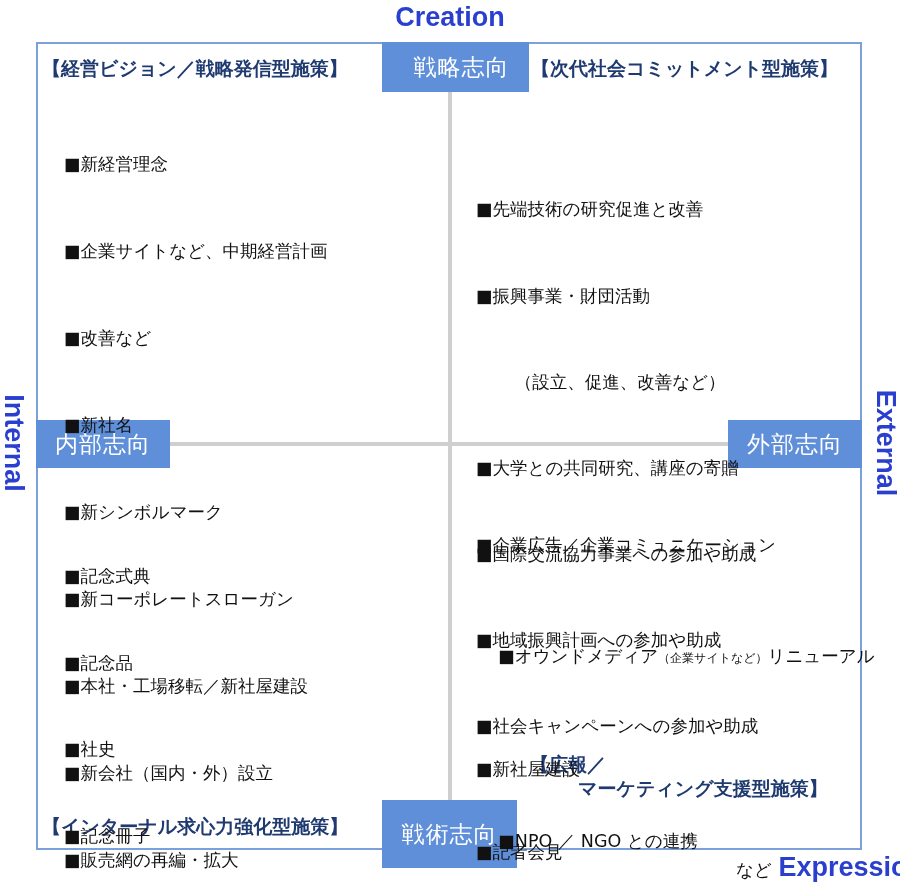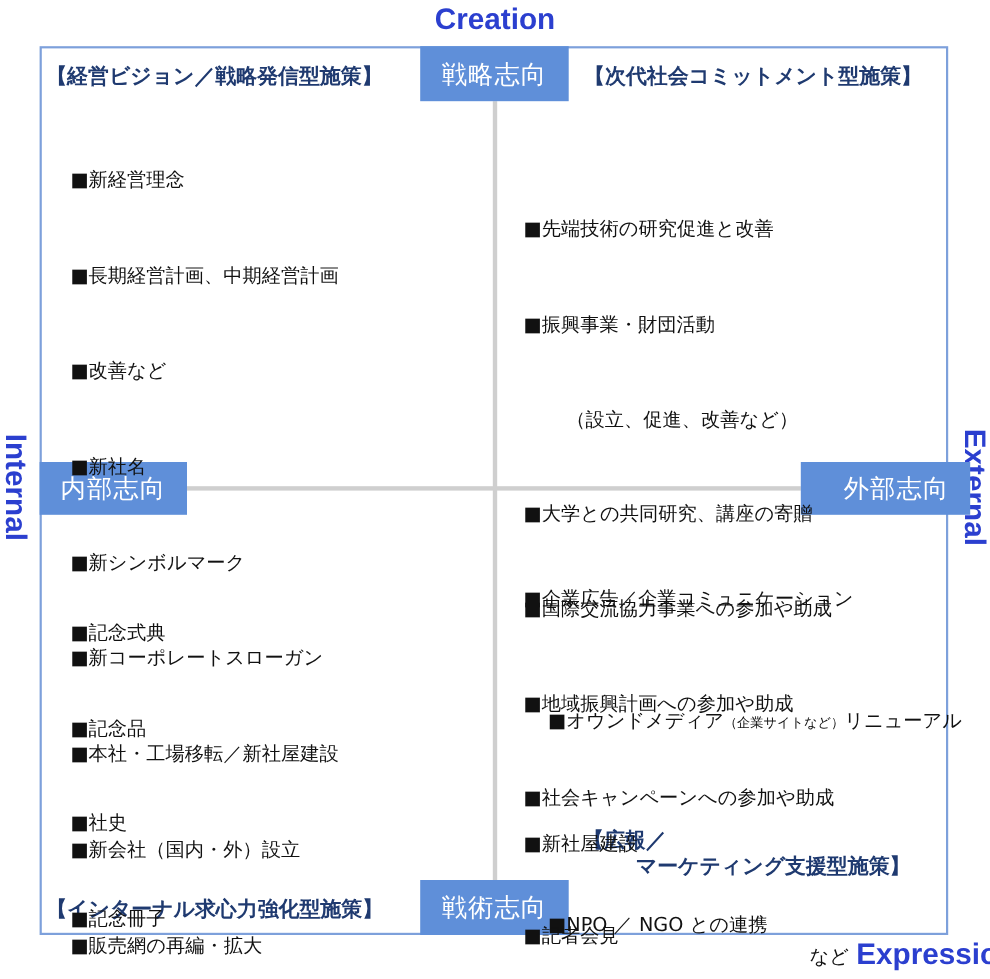--- a/index.html
+++ b/index.html
@@ -12,24 +12,24 @@
   #internal { left:-46px; top:428px; width:120px; text-align:center;
               transform: rotate(90deg); transform-origin: 60px 15px; }
   #external { left:826px; top:428px; width:120px; text-align:center;
               transform: rotate(90deg); transform-origin: 60px 15px; }
   .frame { position:absolute; left:36px; top:42px; width:822px; height:804px;
            border:2px solid #7da0db; box-sizing:content-box; }
   .vline { position:absolute; left:448px; top:92px; width:4px; height:708px; background:#cfcfcf; }
   .hline { position:absolute; left:170px; top:442px; width:558px; height:4px; background:#cfcfcf; }
   .tag { position:absolute; background:#5f8fd9; color:#ffffff; font-size:23px;
          display:flex; align-items:center; justify-content:center; letter-spacing:1px; }
-  #tag-top { left:382px; top:42px; width:135px; height:50px; }
-  #tag-bottom { left:382px; top:800px; width:135px; height:50px; }
+  #tag-top { left:382px; top:42px; width:135px; height:50px;padding-left:12px; }
+  #tag-bottom { left:382px; top:800px; width:135px; height:68px; }
   #tag-left { left:36px; top:420px; width:134px; height:48px; }
-  #tag-right { left:728px; top:420px; width:134px; height:48px;padding-left:20px; }
+  #tag-right { left:728px; top:420px; width:134px; height:48px; }
   .qhead { position:absolute; color:#1f3a70; font-weight:bold; font-size:19px; white-space:nowrap; }
   #qh-tl { left:42px; top:56px; }
   #qh-tr { left:531px; top:56px; }
   #qh-bl { left:42px; top:814px; }
   #qh-br { left:530px; top:752px; line-height:24px; }
   #qh-br .l2 { display:block; padding-left:48px; }
   .list { position:absolute; font-size:17.5px; line-height:29px; white-space:pre; margin:0; padding:0; list-style:none; }
   .list li { margin:0; padding:0; }
   .list .etc { position:absolute; }
   #list-tl { left:64px; top:92px; }
@@ -58,21 +58,21 @@
 <div id="qh-tl" class="qhead">【経営ビジョン／戦略発信型施策】</div>
 <div id="qh-tr" class="qhead">【次代社会コミットメント型施策】</div>
 <div id="qh-bl" class="qhead">【インターナル求心力強化型施策】</div>
 <div id="qh-br" class="qhead">
   <span>【広報／</span>
   <span class="l2">マーケティング支援型施策】</span>
 </div>
 
 <ul id="list-tl" class="list">
   <li>■新経営理念</li>
-  <li>■長期経営計画、中期経営計画</li>
+  <li>■企業サイトなど、中期経営計画</li>
   <li>■改善など</li>
   <li>■新社名</li>
   <li>■新シンボルマーク</li>
   <li>■新コーポレートスローガン</li>
   <li>■本社・工場移転／新社屋建設</li>
   <li>■新会社（国内・外）設立</li>
   <li>■販売網の再編・拡大</li>
   
   
 </ul>

